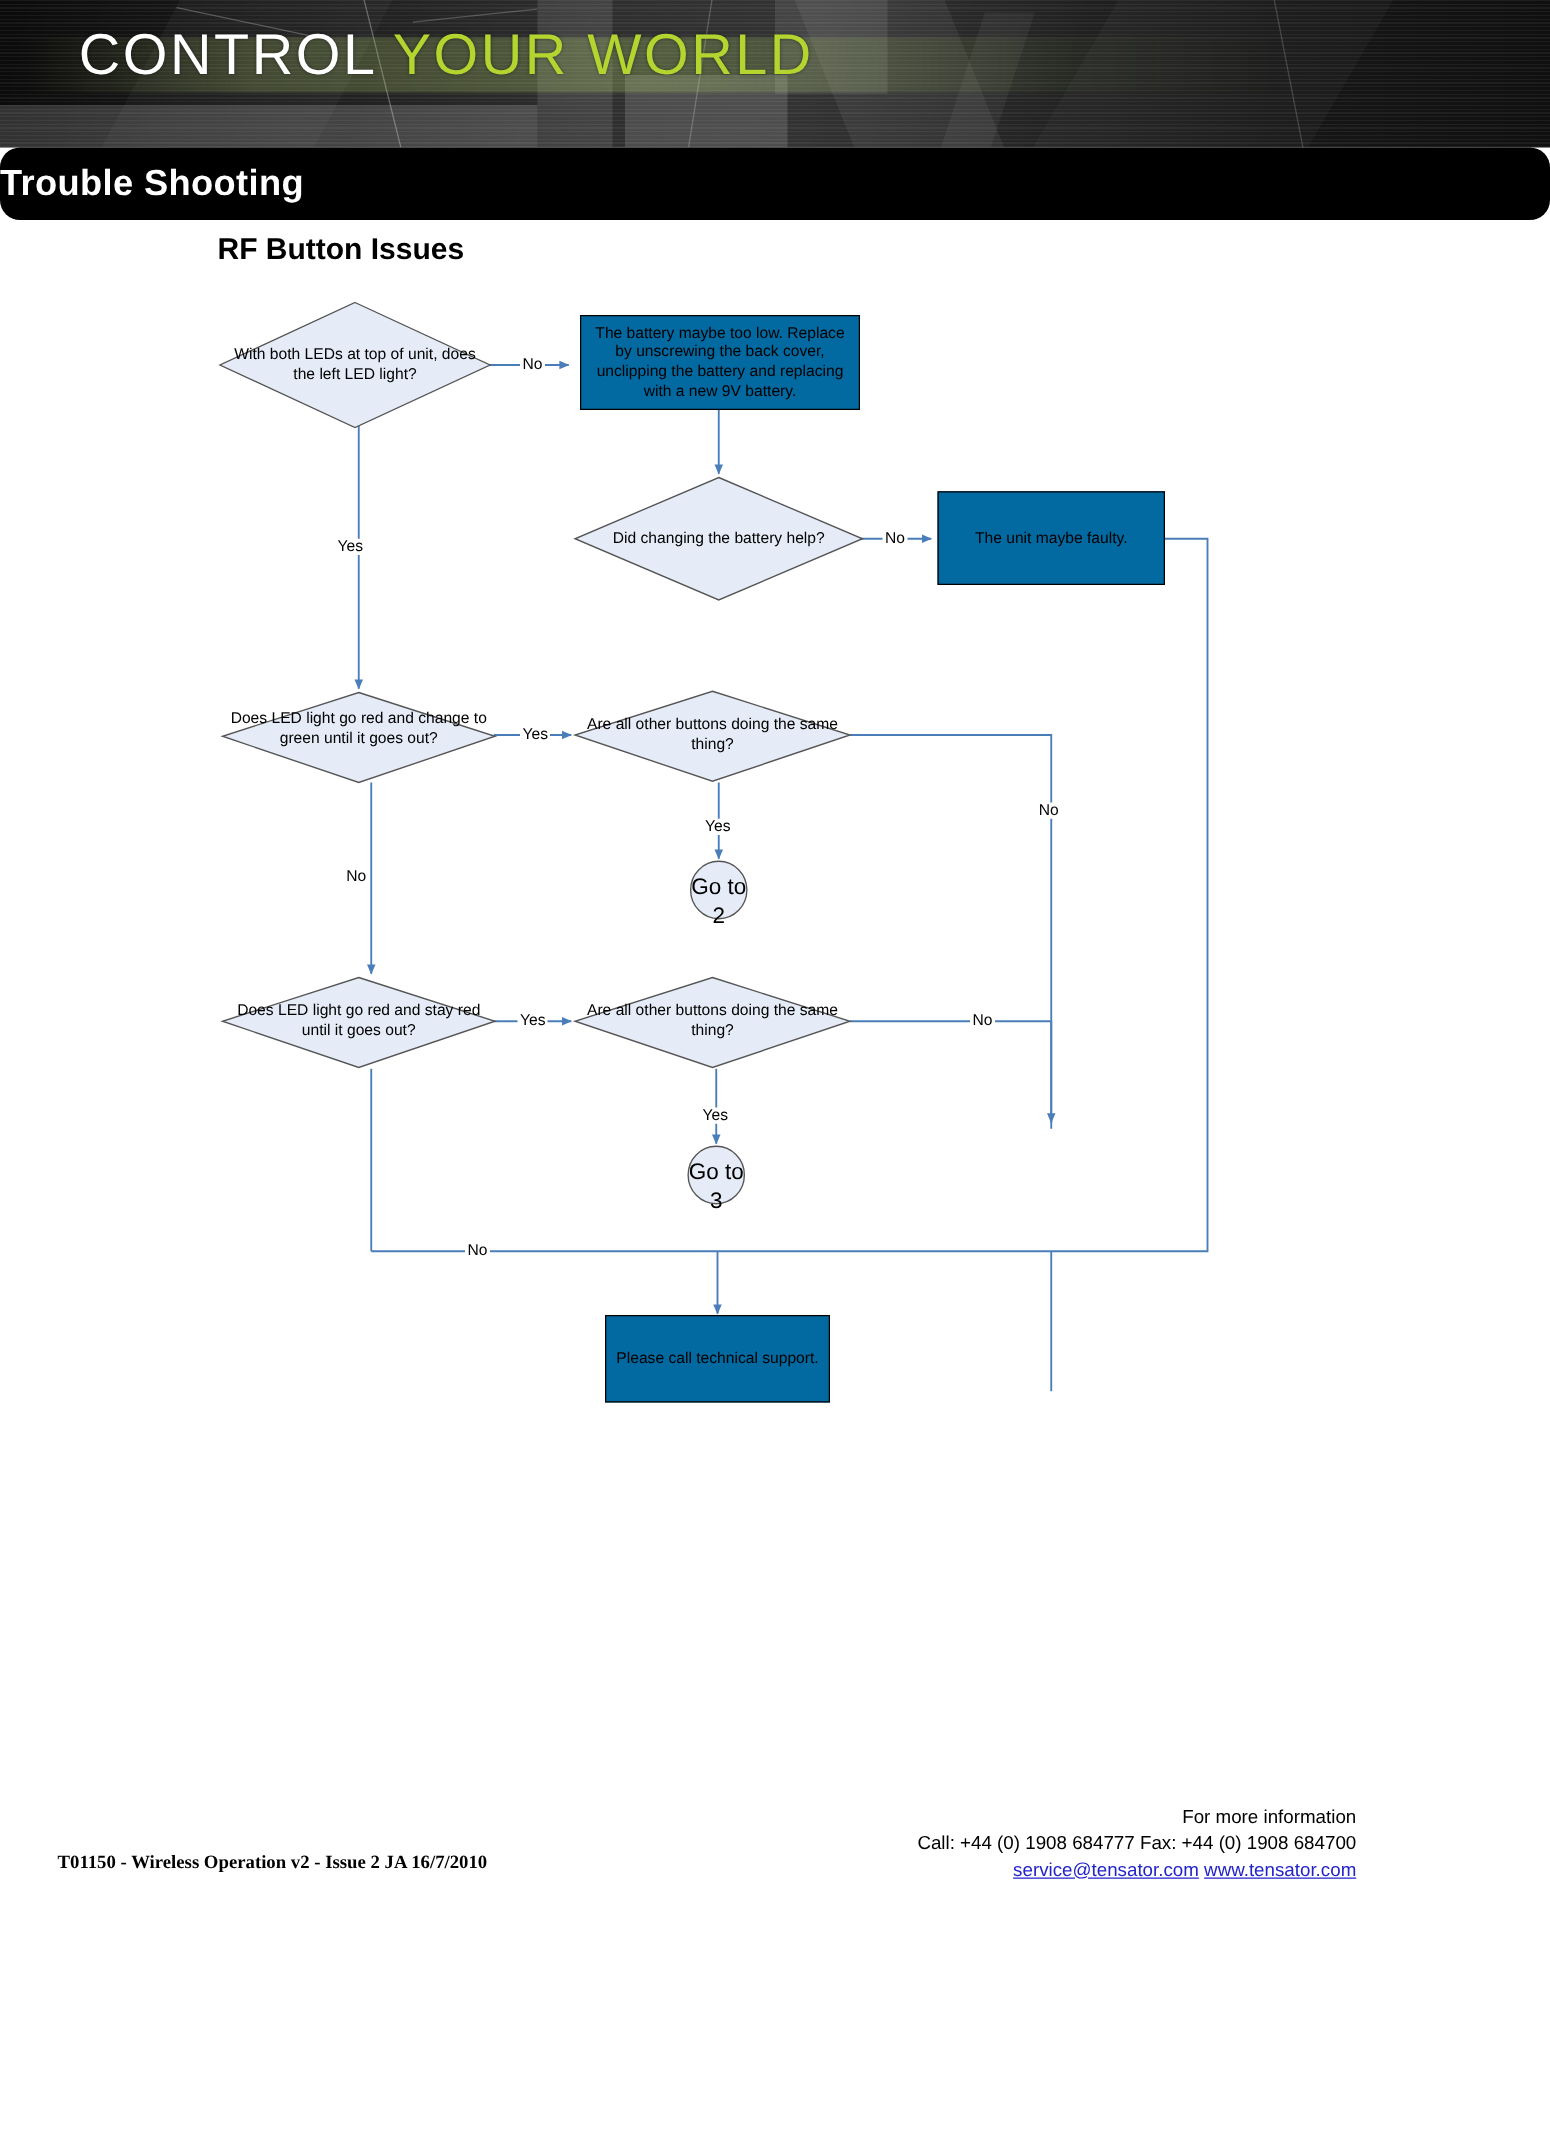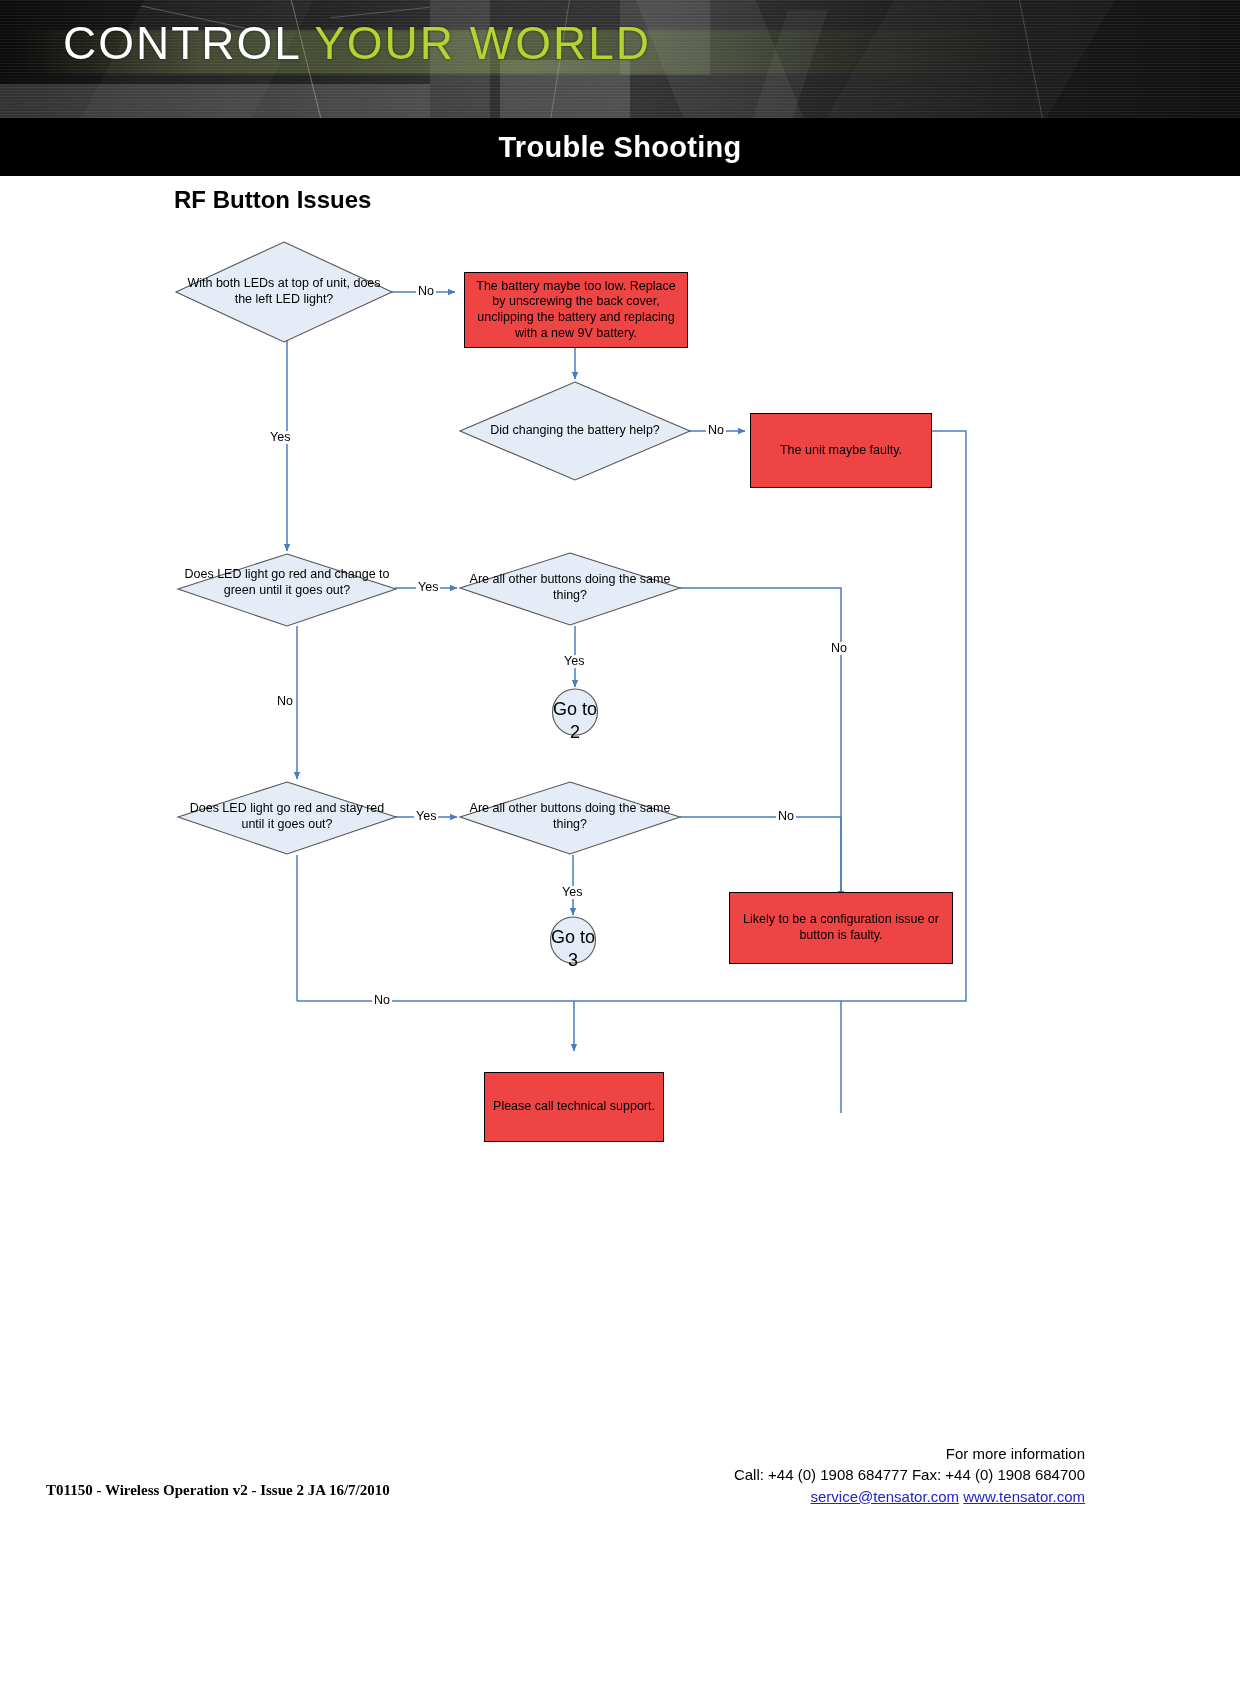--- a/index.html
+++ b/index.html
@@ -93,21 +93,21 @@
   }
 
   
   .title-bar {
     position: absolute;
     left: 0; top: 118px;
     width: 1240px; height: 58px;
     background: #000000;
     display: flex;
     align-items: center;
-    justify-content: center;
+    border-radius: 16px;
   }
   .title-bar-text {
     color: #ffffff;
     font-size: 29px;
     font-weight: bold;
     letter-spacing: 0.3px;
   }
 
   
   .section-heading {
@@ -132,24 +132,23 @@
     box-sizing: border-box;
     display: flex;
     align-items: center;
     justify-content: center;
     text-align: center;
     font-size: 12.5px;
     line-height: 1.25;
     color: #000;
   }
   .node-box {
-    background: #ef4444;
+    background: #0369a1;
     border: 1.4px solid #000;
     padding: 4px 8px;
-    margin-top: 20px;
   }
   .node-label {
     position: absolute;
     background: #ffffff;
     font-size: 12.5px;
     color: #000;
     padding: 0 2px;
     line-height: 1;
     white-space: nowrap;
   }
@@ -317,23 +316,20 @@
   <div class="diamond-text" style="left:462px; top:625px; width:216px;">Are all other buttons doing the same thing?</div>
 
   <svg style="position:absolute;left:549px;top:740px;" width="48" height="48">
     <ellipse cx="24" cy="24" rx="22.5" ry="23" fill="#e5ecf7" stroke="#555" stroke-width="1.1"></ellipse>
   </svg>
   <div class="circ-text" style="left:549px; top:750px; width:48px;">
     <div>Go to</div>
     <div>3</div>
   </div>
 
-  <div class="node node-box" style="left:729px; top:696px; width:224px; height:72px;">
-    <span>Likely to be a configuration issue or button is faulty.</span>
-  </div>
 
   <div class="node node-box" style="left:484px; top:876px; width:180px; height:70px;">
     <span>Please call technical support.</span>
   </div>
 
   <div class="node-label" style="left:416px; top:109px;">No</div>
   <div class="node-label" style="left:268px; top:255px;">Yes</div>
   <div class="node-label" style="left:706px; top:248px;">No</div>
   <div class="node-label" style="left:416px; top:405px;">Yes</div>
   <div class="node-label" style="left:562px; top:479px;">Yes</div>

